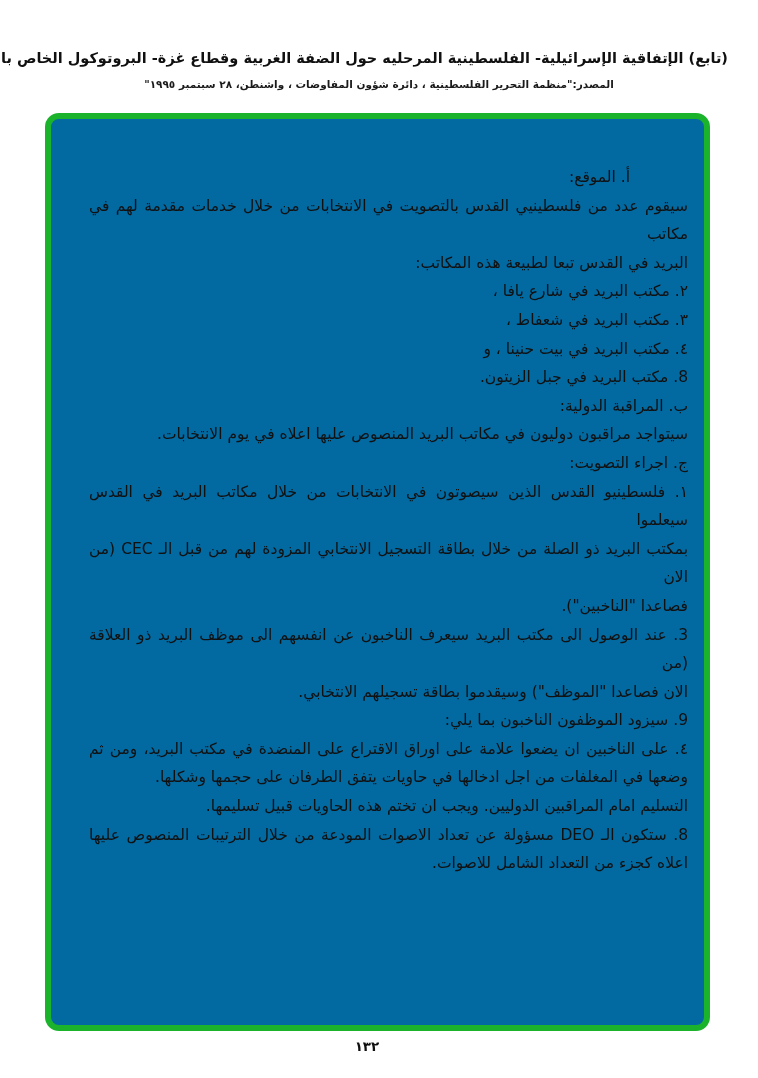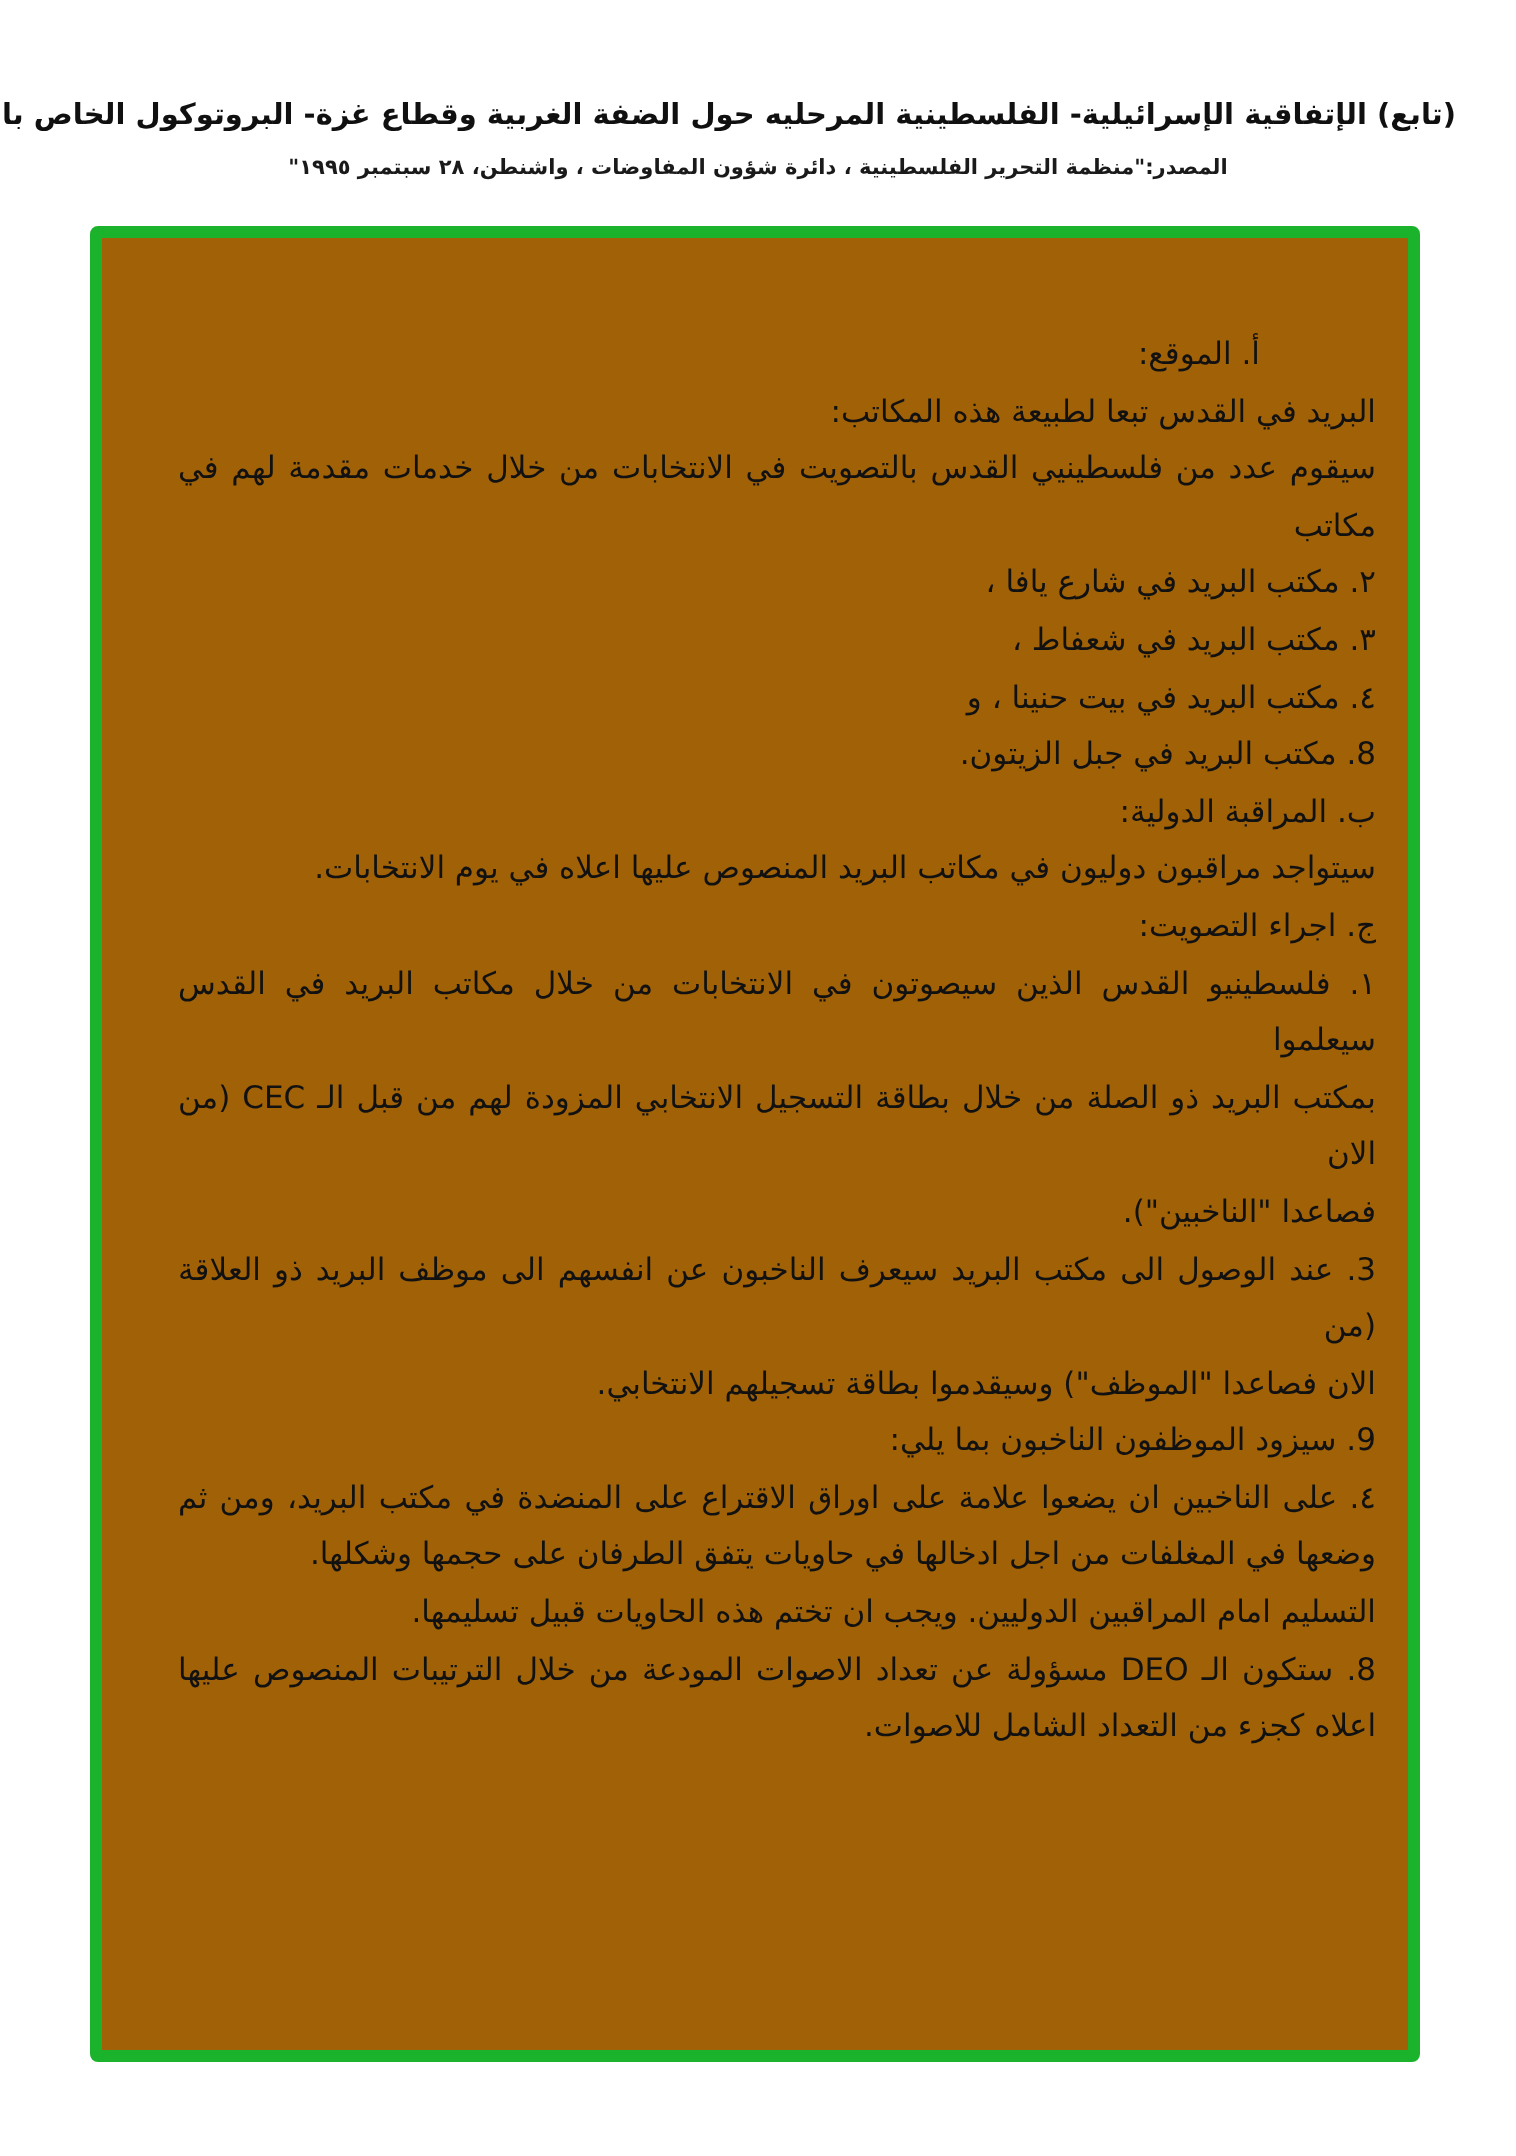--- a/index.html
+++ b/index.html
@@ -38,22 +38,22 @@
     color: #1a1a1a;
   }
   .green-box {
     position: absolute;
     left: 45px;
     top: 113px;
     width: 665px;
     height: 918px;
     box-sizing: border-box;
     border: 6px solid #1cb32c;
-    border-radius: 4px;
-    background: #a16207;
+    border-radius: 14px;
+    background: #0369a1;
   }
   .content {
     box-sizing: border-box;
     width: 100%;
     height: 100%;
     padding: 44px 16px 0 38px;
     direction: rtl;
   }
   .line {
     font-size: 15.5px;
@@ -86,22 +86,22 @@
 <div class="page">
 
   <div class="header">
     <div class="header-title">(تابع) الإتفاقية الإسرائيلية- الفلسطينية المرحليه حول الضفة الغربية وقطاع غزة- البروتوكول الخاص بالانتخابات</div>
     <div class="header-source">المصدر:"منظمة التحرير الفلسطينية ، دائرة شؤون المفاوضات ، واشنطن، ٢٨ سبتمبر ١٩٩٥"</div>
   </div>
 
   <div class="green-box" style="border-color: rgb(28, 179, 44);">
     <div class="content">
         <div class="line right indent">أ. الموقع:</div>
+        <div class="line justify">سيقوم عدد من فلسطينيي القدس بالتصويت في الانتخابات من خلال خدمات مقدمة لهم في مكاتب</div>
         <div class="line right">البريد في القدس تبعا لطبيعة هذه المكاتب:</div>
-        <div class="line justify">سيقوم عدد من فلسطينيي القدس بالتصويت في الانتخابات من خلال خدمات مقدمة لهم في مكاتب</div>
         <div class="line right">٢. مكتب البريد في شارع يافا ،</div>
         <div class="line right">٣. مكتب البريد في شعفاط ،</div>
         <div class="line right">٤. مكتب البريد في بيت حنينا ، و</div>
         <div class="line right">8. مكتب البريد في جبل الزيتون.</div>
         <div class="line right">ب. المراقبة الدولية:</div>
         <div class="line right">سيتواجد مراقبون دوليون في مكاتب البريد المنصوص عليها اعلاه في يوم الانتخابات.</div>
         <div class="line right">ج. اجراء التصويت:</div>
         <div class="line justify">١. فلسطينيو القدس الذين سيصوتون في الانتخابات من خلال مكاتب البريد في القدس سيعلموا</div>
         <div class="line justify">بمكتب البريد ذو الصلة من خلال بطاقة التسجيل الانتخابي المزودة لهم من قبل الـ CEC (من الان</div>
         <div class="line right">فصاعدا "الناخبين").</div>
@@ -109,14 +109,15 @@
         <div class="line right">الان فصاعدا "الموظف") وسيقدموا بطاقة تسجيلهم الانتخابي.</div>
         <div class="line right">9. سيزود الموظفون الناخبون بما يلي:</div>
         <div class="line justify">٤. على الناخبين ان يضعوا علامة على اوراق الاقتراع على المنضدة في مكتب البريد، ومن ثم</div>
         <div class="line right">وضعها في المغلفات من اجل ادخالها في حاويات يتفق الطرفان على حجمها وشكلها.</div>
         <div class="line right">التسليم امام المراقبين الدوليين. ويجب ان تختم هذه الحاويات قبيل تسليمها.</div>
         <div class="line justify">8. ستكون الـ DEO مسؤولة عن تعداد الاصوات المودعة من خلال الترتيبات المنصوص عليها</div>
         <div class="line right">اعلاه كجزء من التعداد الشامل للاصوات.</div>
       </div>
   </div>
 
+  <div class="page-number">١٣٢</div>
 
 </div>
 
 </body></html>

